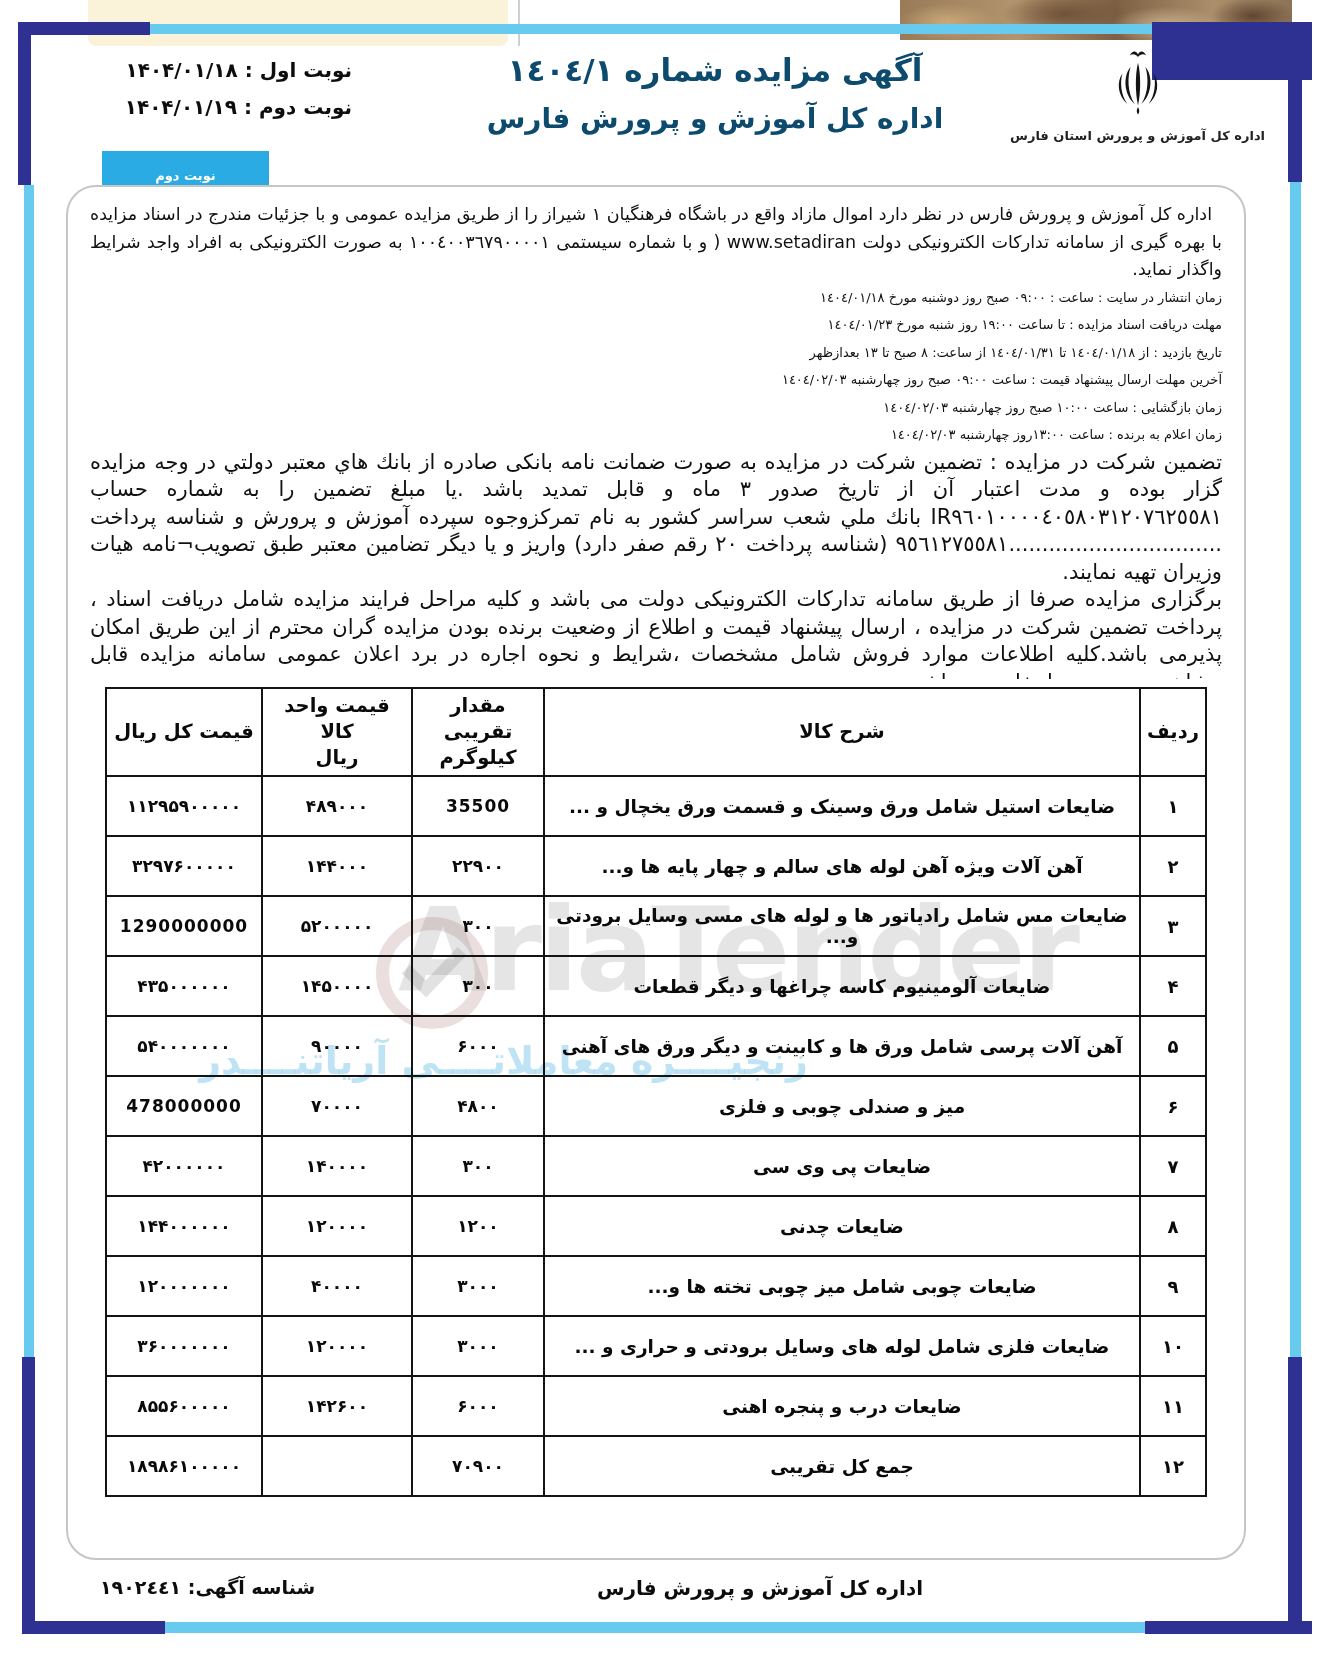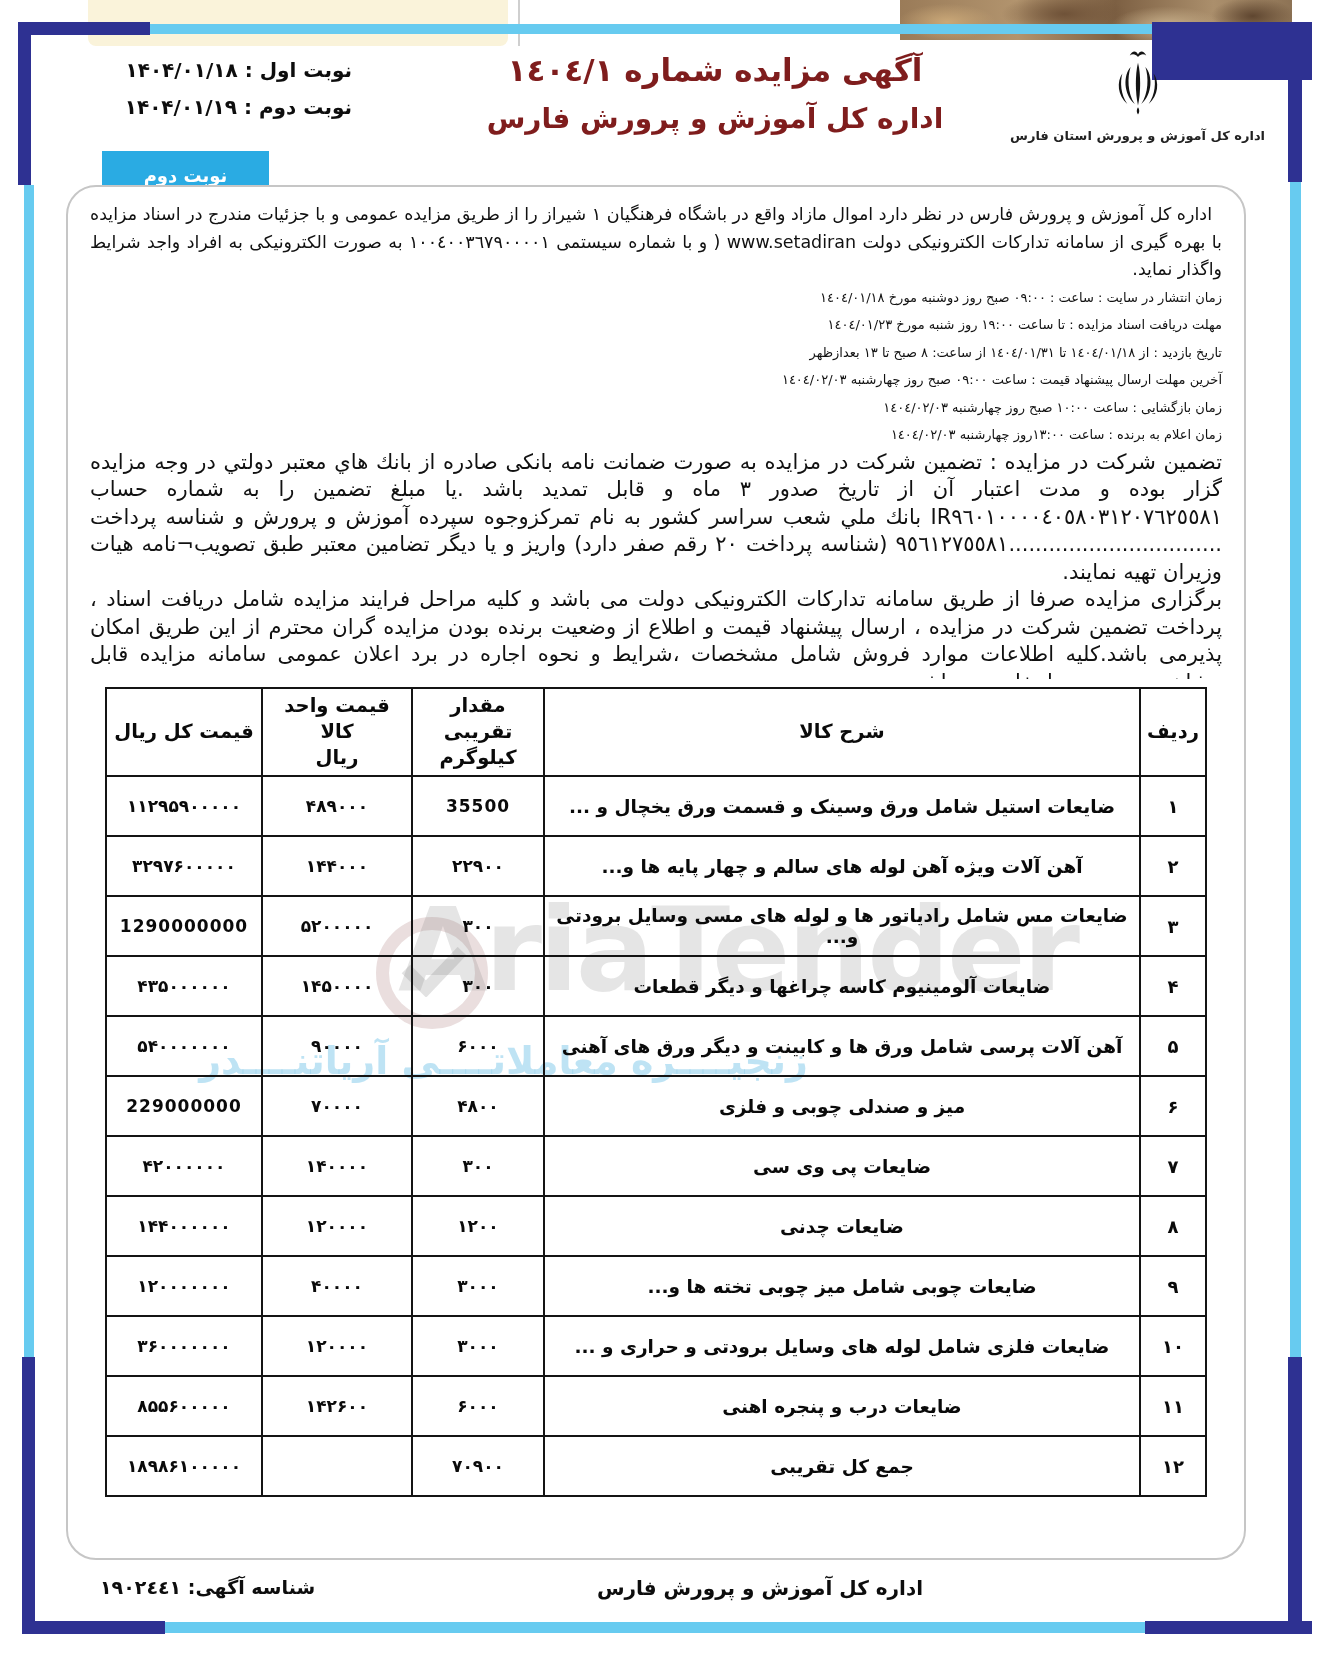--- a/index.html
+++ b/index.html
@@ -21,28 +21,28 @@
       radial-gradient(ellipse 60px 26px at 90% 40%, #5f4630 0%, rgba(95,70,48,0) 70%),
       linear-gradient(90deg, #9a7b58, #b2946e 30%, #7d6043 55%, #ab8f6c 80%, #8d7355); }
 
   
   .navy { background:#2e3192; position:absolute; }
   .cyan { background:#67cbf0; position:absolute; }
 
   
   .logo-block { position:absolute; left:1005px; top:48px; width:265px; text-align:center; }
   .logo-caption { font-size:13px; color:#222; margin-top:2px; font-weight:600; transform:scaleY(.95); }
-  .titles { position:absolute; left:420px; top:52px; width:590px; text-align:center; color:#7f1d1d; }
+  .titles { position:absolute; left:420px; top:52px; width:590px; text-align:center; color:#0c4a6e; }
   .title-main { font-size:31px; font-weight:bold; letter-spacing:0; }
   .title-sub  { font-size:28px; font-weight:bold; margin-top:14px; }
   .dates { position:absolute; left:80px; top:58px; width:272px; text-align:right;
     font-size:20px; font-weight:bold; color:#0d0d0d; }
   .dates div { margin-bottom:13px; }
   .round-badge { position:absolute; left:102px; top:151px; width:167px; height:48px;
-    background:#2aabe3; color:#ffffff; font-size:18px; font-weight:bold;
+    background:#2aabe3; color:#ffffff; font-size:13px; font-weight:bold;
     display:flex; align-items:center; justify-content:center; letter-spacing:1px; }
 
   
   .card { position:absolute; left:66px; top:185px; width:1180px; height:1375px;
     border:2px solid #c6c6c6; border-radius:30px; background:#ffffff; }
 
   
   .wm { position:absolute; pointer-events:none; }
   .wm-latin { left:330px; top:695px; width:940px; direction:ltr; text-align:left;
     font-size:116px; font-weight:bold; color:rgba(125,125,125,0.20); letter-spacing:-3px;
@@ -201,21 +201,21 @@
         <td class="cell-desc">آهن آلات پرسی شامل ورق ها و کابینت و دیگر ورق های آهنی</td>
         <td class="cell-num">۶۰۰۰</td>
         <td class="cell-num">۹۰۰۰۰</td>
         <td class="cell-num">۵۴۰۰۰۰۰۰۰</td>
       </tr>
       <tr>
         <td class="cell-idx">۶</td>
         <td class="cell-desc">میز و صندلی چوبی و فلزی</td>
         <td class="cell-num">۴۸۰۰</td>
         <td class="cell-num">۷۰۰۰۰</td>
-        <td class="cell-num">229000000</td>
+        <td class="cell-num">478000000</td>
       </tr>
       <tr>
         <td class="cell-idx">۷</td>
         <td class="cell-desc">ضایعات پی وی سی</td>
         <td class="cell-num">۳۰۰</td>
         <td class="cell-num">۱۴۰۰۰۰</td>
         <td class="cell-num">۴۲۰۰۰۰۰۰</td>
       </tr>
       <tr>
         <td class="cell-idx">۸</td>

